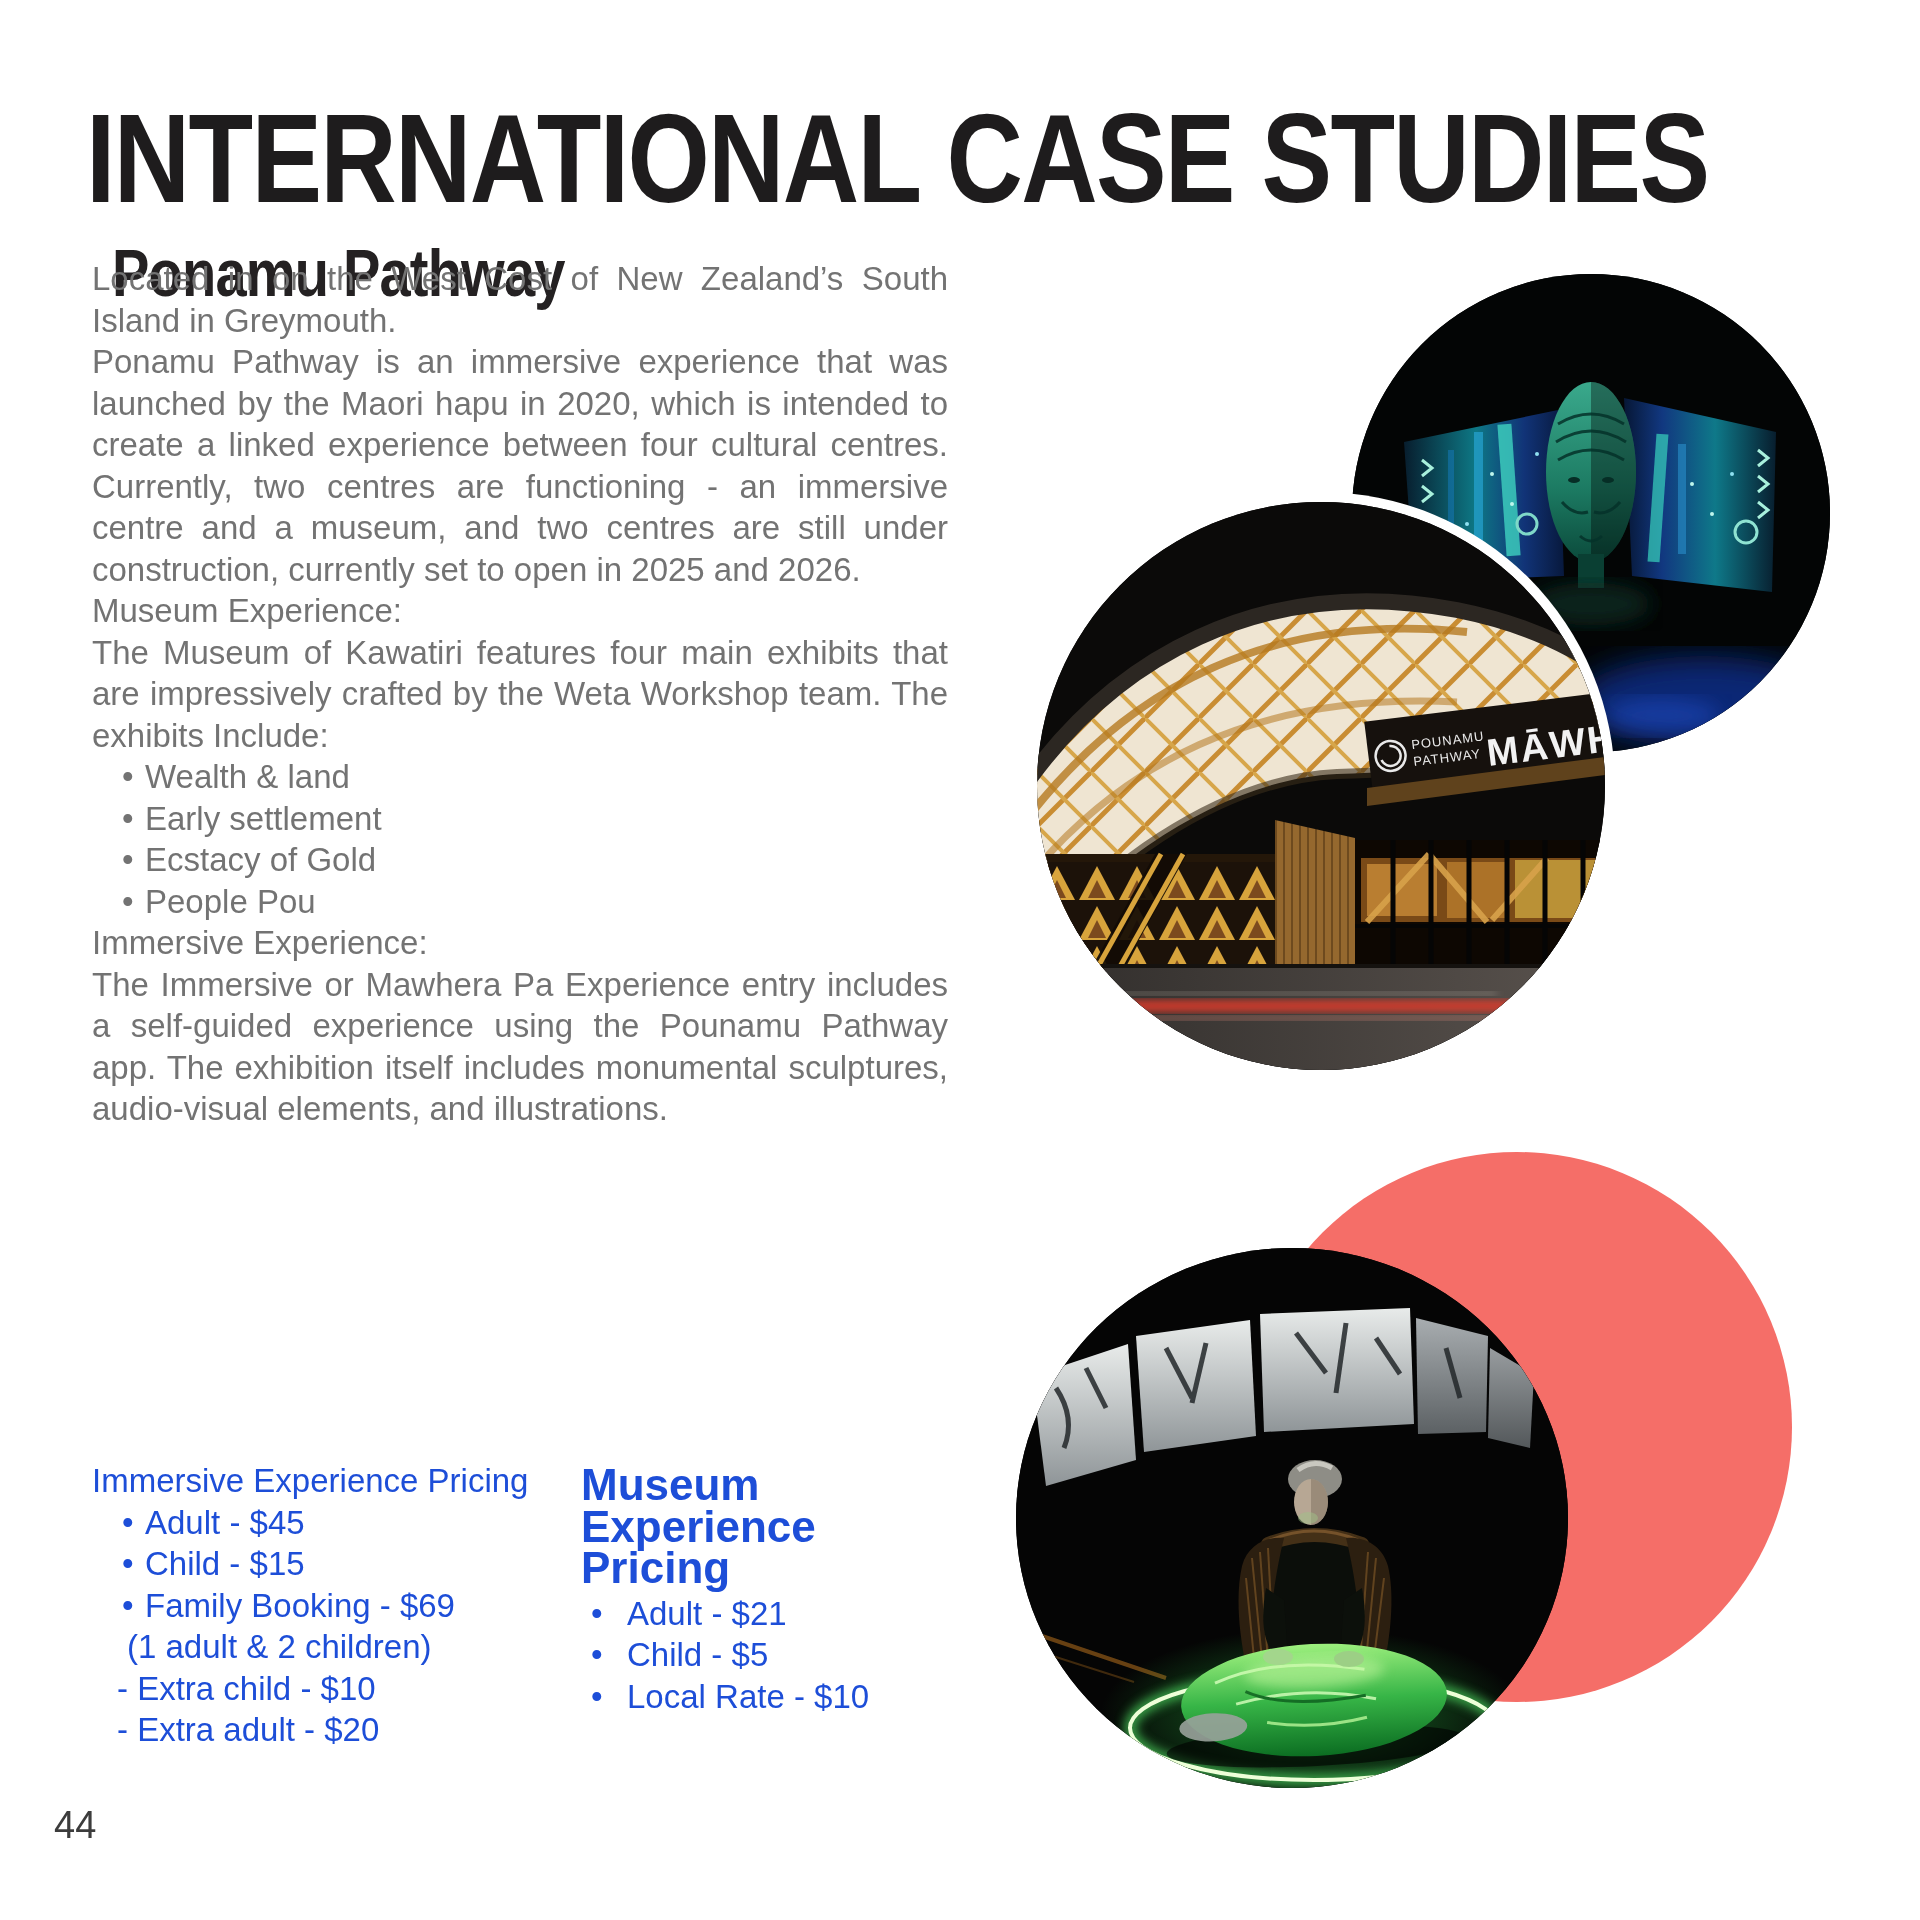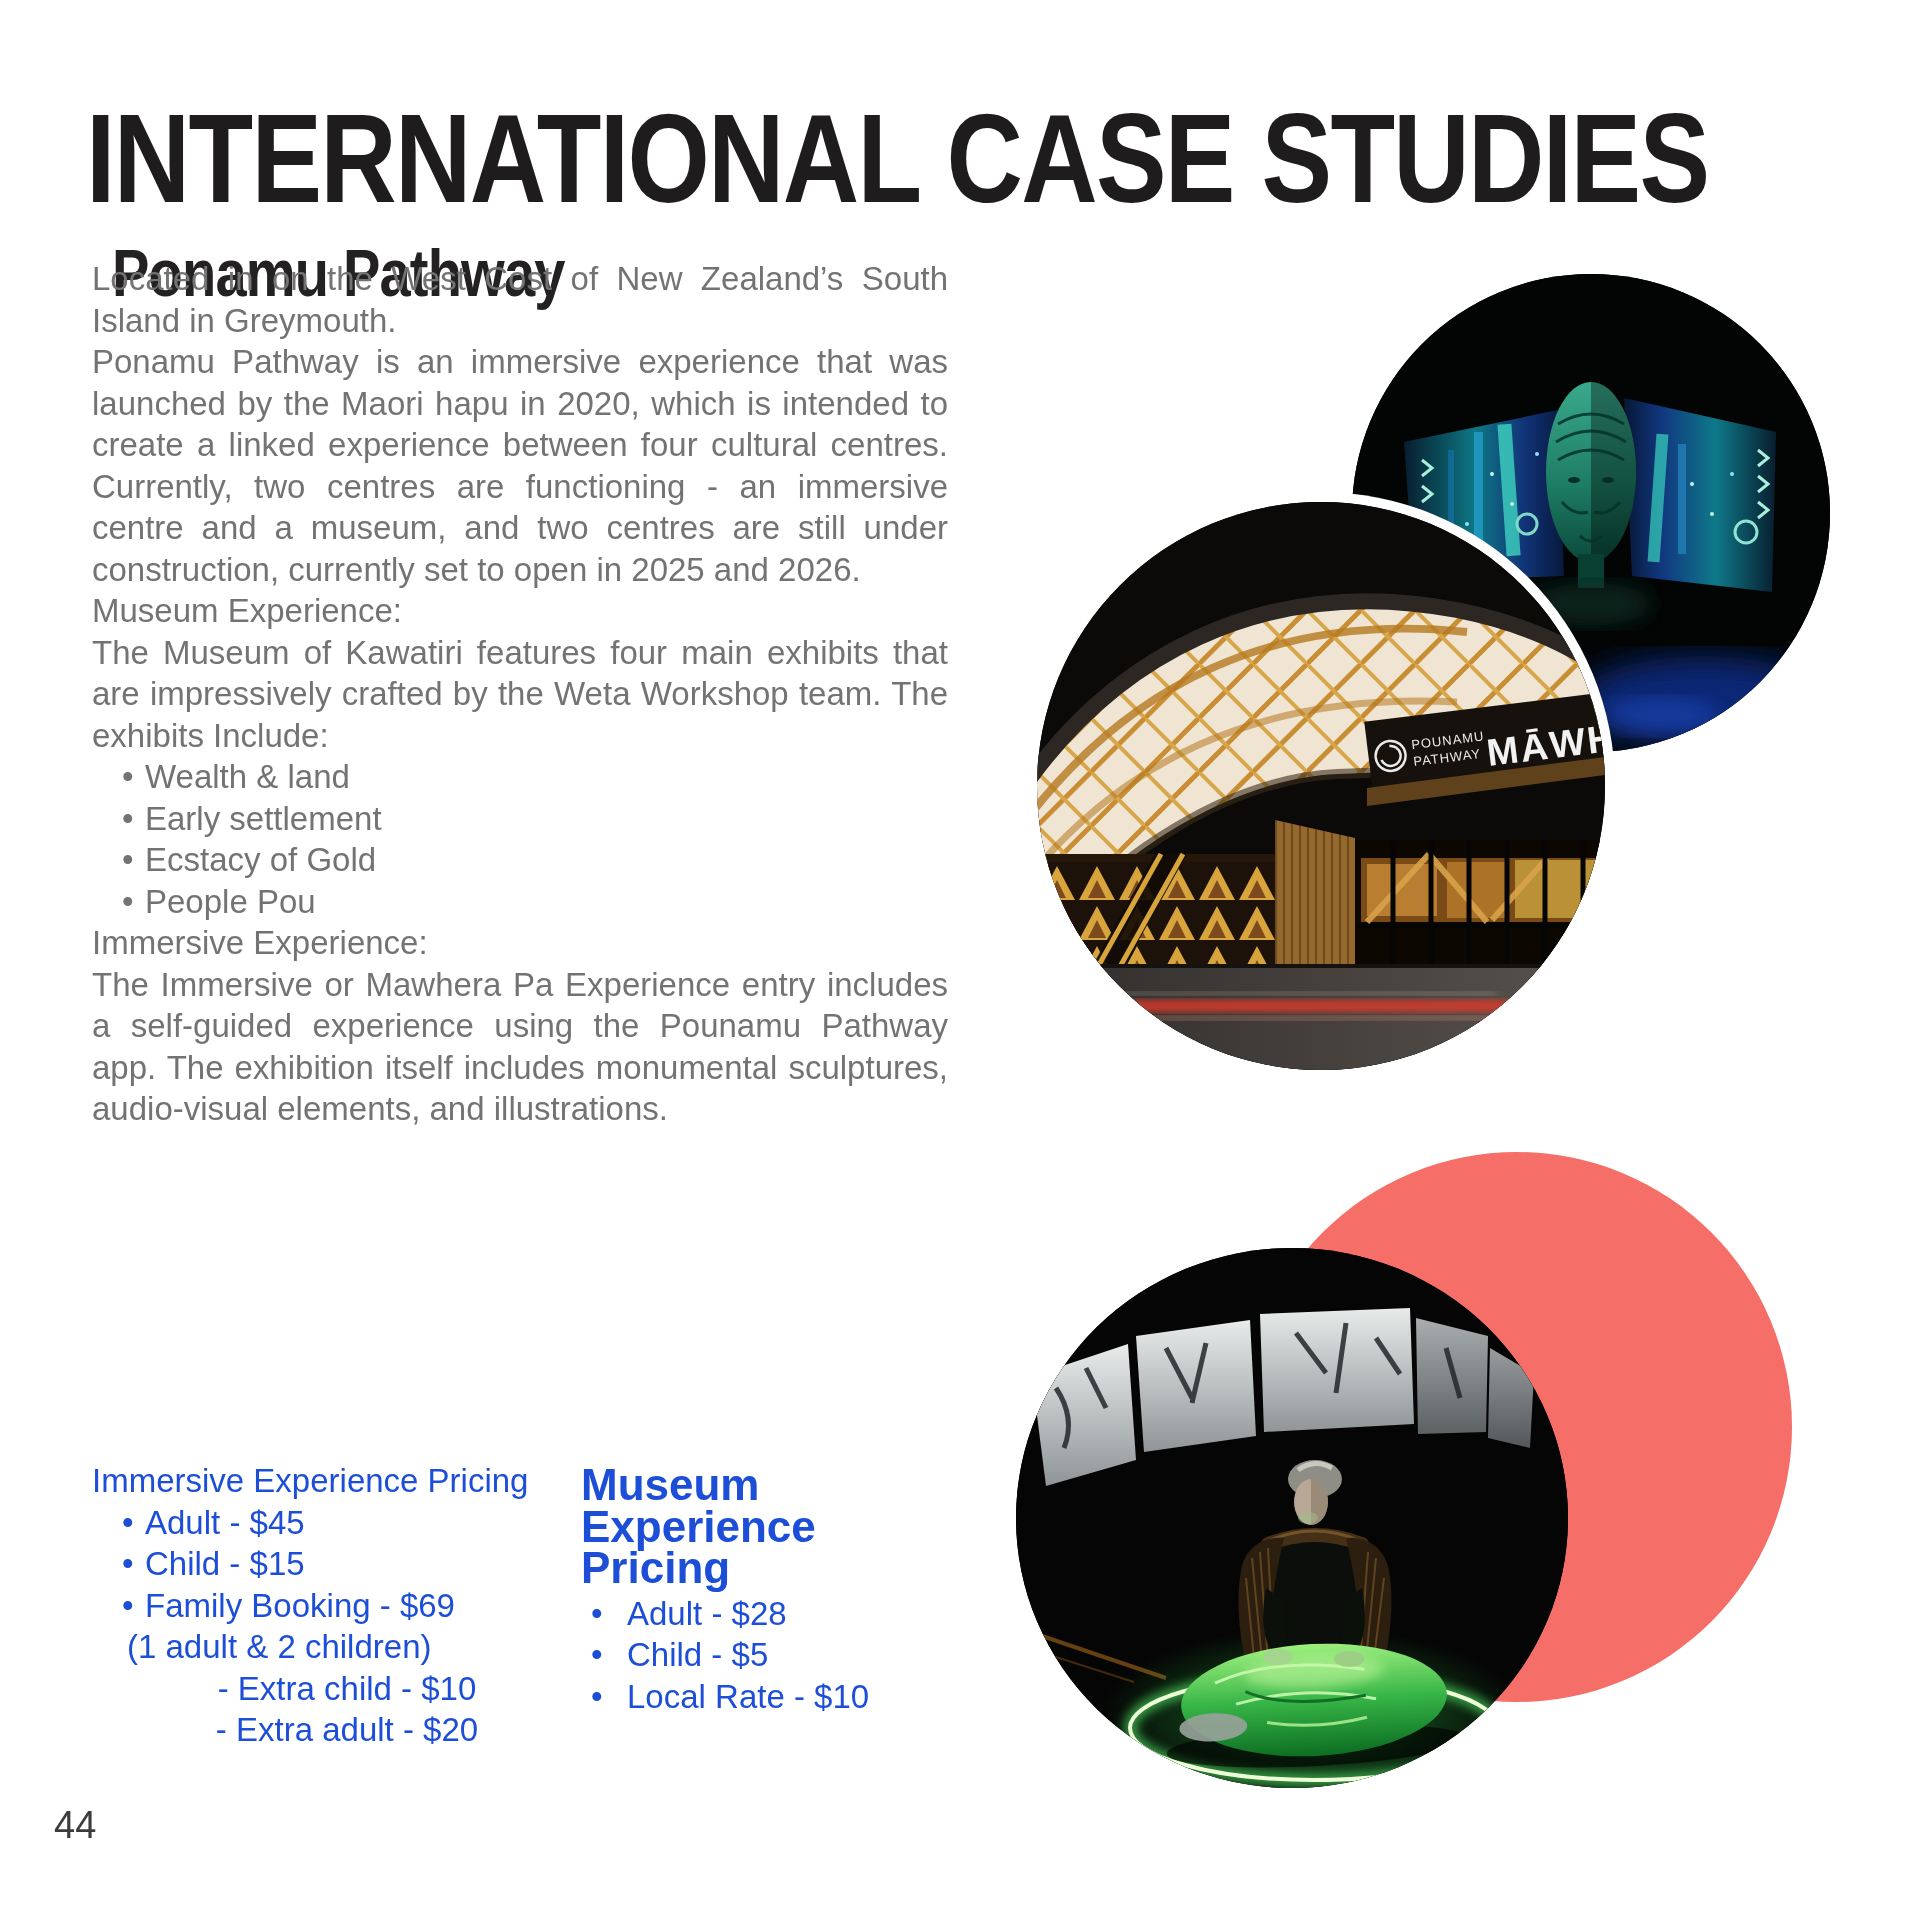--- a/index.html
+++ b/index.html
@@ -36,21 +36,21 @@
   
   .pricing{
     position:absolute;left:92px;top:1460px;width:880px;height:320px;
     font-size:33px;line-height:41.5px;color:#1d4ed8;
   }
   .price-col-left{position:absolute;left:0;top:0;width:485px;}
   .price-col-right{position:absolute;left:485px;top:0;width:372px;}
   .price-col-left .col-head{margin:0;font-size:33px;font-weight:normal;white-space:nowrap;}
   .price-col-right .col-head{margin:4px;font-size:44px;font-weight:bold;text-align:justify;}
   .sub-note{padding-left:35px;}
-  .sub-item{padding-left:25px;text-align:center;}
+  .sub-item{padding-left:25px;}
   
   .page-number{position:absolute;left:54px;top:1804px;font-size:38px;color:#3c3c3c;}
   
   .circle{position:absolute;border-radius:50%;overflow:hidden;}
   .face-circle{left:1352px;top:274px;width:478px;height:478px;background:#040606;z-index:1;}
   .building-circle{left:1037px;top:502px;width:568px;height:568px;background:#0b0a09;z-index:2;box-shadow:0 0 0 10px #ffffff;}
   .coral-circle{left:1242px;top:1152px;width:550px;height:550px;background:#f56e68;z-index:1;}
   .pounamu-circle{left:1016px;top:1248px;width:552px;height:540px;background:#050505;z-index:2;}
   .circle svg{display:block;width:100%;height:100%;}
 </style>
@@ -105,21 +105,21 @@
         <span>Family Booking - $69</span>
       </div>
       <div class="sub-note">(1 adult &amp; 2 children)</div>
       <div class="sub-item">- Extra child - $10</div>
       <div class="sub-item">- Extra adult - $20</div>
     </div>
     <div class="price-col-right">
       <h3 class="col-head">Museum Experience Pricing</h3>
       <div class="bullet tight">
         <span class="dot">•</span>
-        <span>Adult - $28</span>
+        <span>Adult - $21</span>
       </div>
       <div class="bullet tight">
         <span class="dot">•</span>
         <span>Child - $5</span>
       </div>
       <div class="bullet tight">
         <span class="dot">•</span>
         <span>Local Rate - $10</span>
       </div>
     </div>

